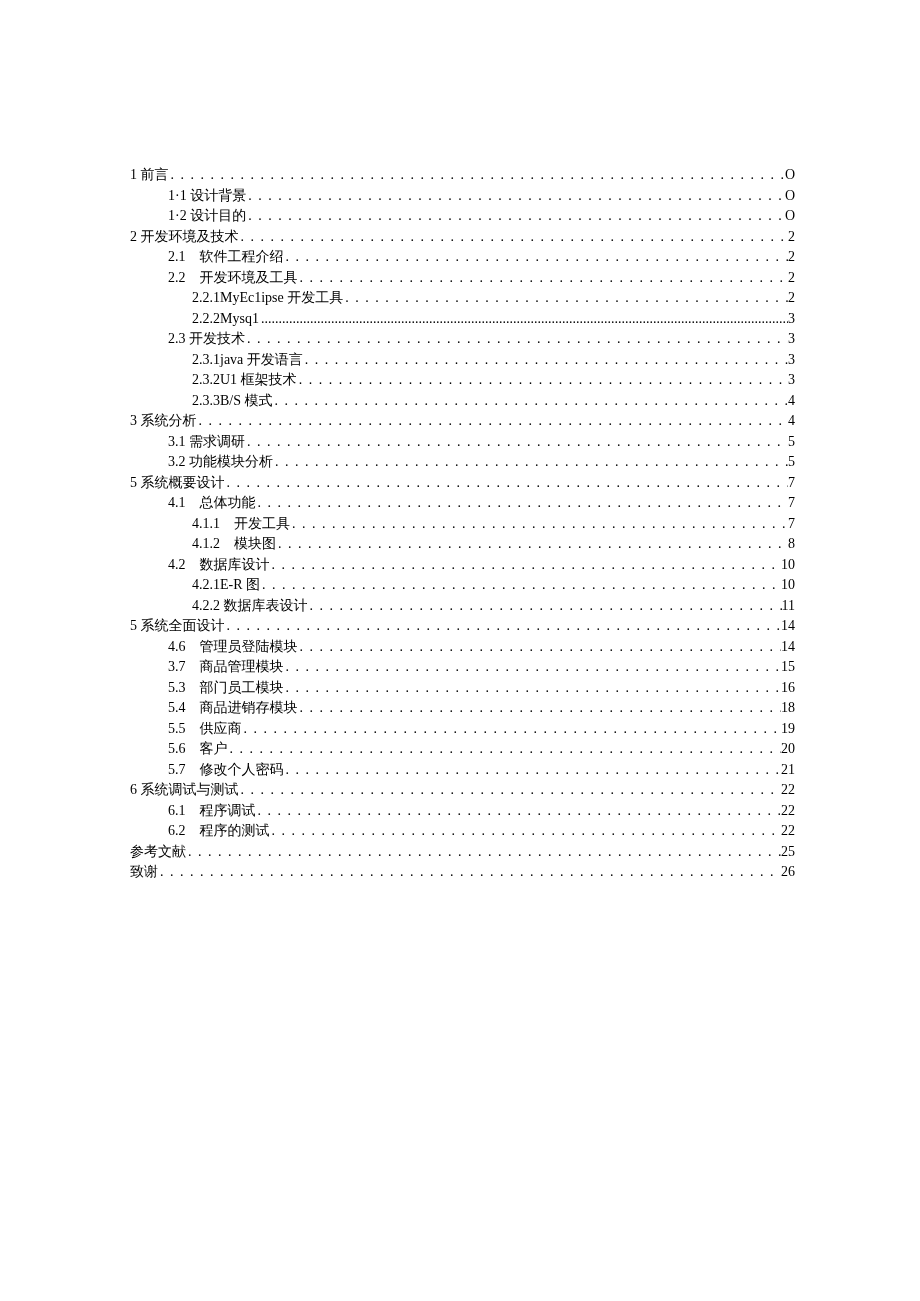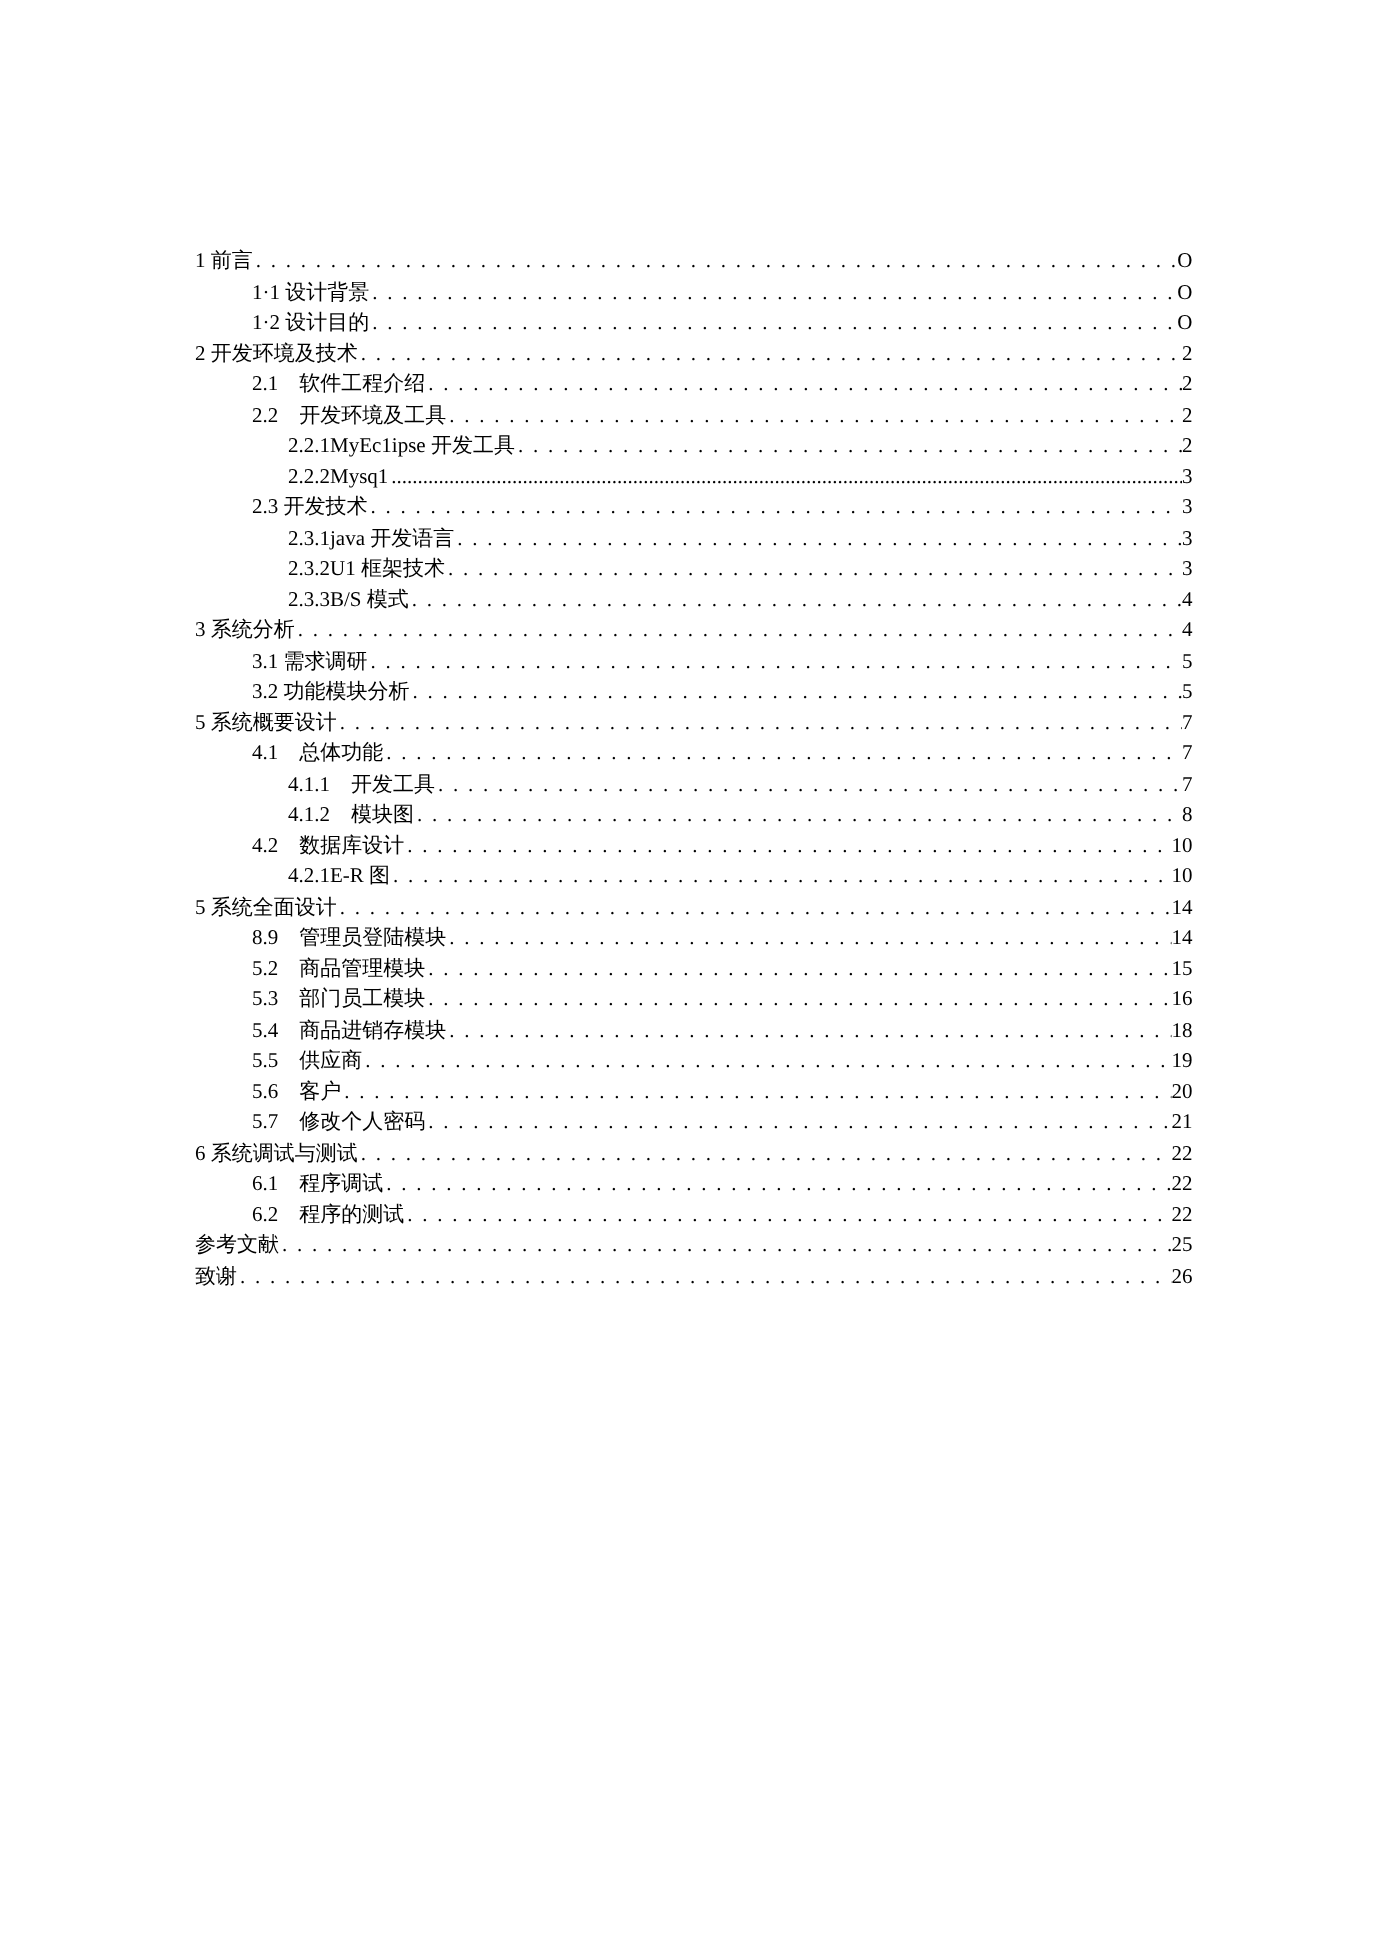--- a/index.html
+++ b/index.html
@@ -164,32 +164,37 @@
     <div class="toc-entry level-1">
       <span class="toc-label">4.2　数据库设计</span>
       <span class="toc-dots"></span>
       <span class="toc-page">10</span>
     </div>
     <div class="toc-entry level-2">
       <span class="toc-label">4.2.1E-R 图</span>
       <span class="toc-dots"></span>
       <span class="toc-page">10</span>
     </div>
+    <div class="toc-entry level-2">
+      <span class="toc-label">4.2.2 数据库表设计</span>
+      <span class="toc-dots"></span>
+      <span class="toc-page">11</span>
+    </div>
     <div class="toc-entry level-0">
       <span class="toc-label">5 系统全面设计</span>
       <span class="toc-dots"></span>
       <span class="toc-page">14</span>
     </div>
     <div class="toc-entry level-1">
-      <span class="toc-label">8.9　管理员登陆模块</span>
+      <span class="toc-label">4.6　管理员登陆模块</span>
       <span class="toc-dots"></span>
       <span class="toc-page">14</span>
     </div>
     <div class="toc-entry level-1">
-      <span class="toc-label">5.2　商品管理模块</span>
+      <span class="toc-label">3.7　商品管理模块</span>
       <span class="toc-dots"></span>
       <span class="toc-page">15</span>
     </div>
     <div class="toc-entry level-1">
       <span class="toc-label">5.3　部门员工模块</span>
       <span class="toc-dots"></span>
       <span class="toc-page">16</span>
     </div>
     <div class="toc-entry level-1">
       <span class="toc-label">5.4　商品进销存模块</span>

